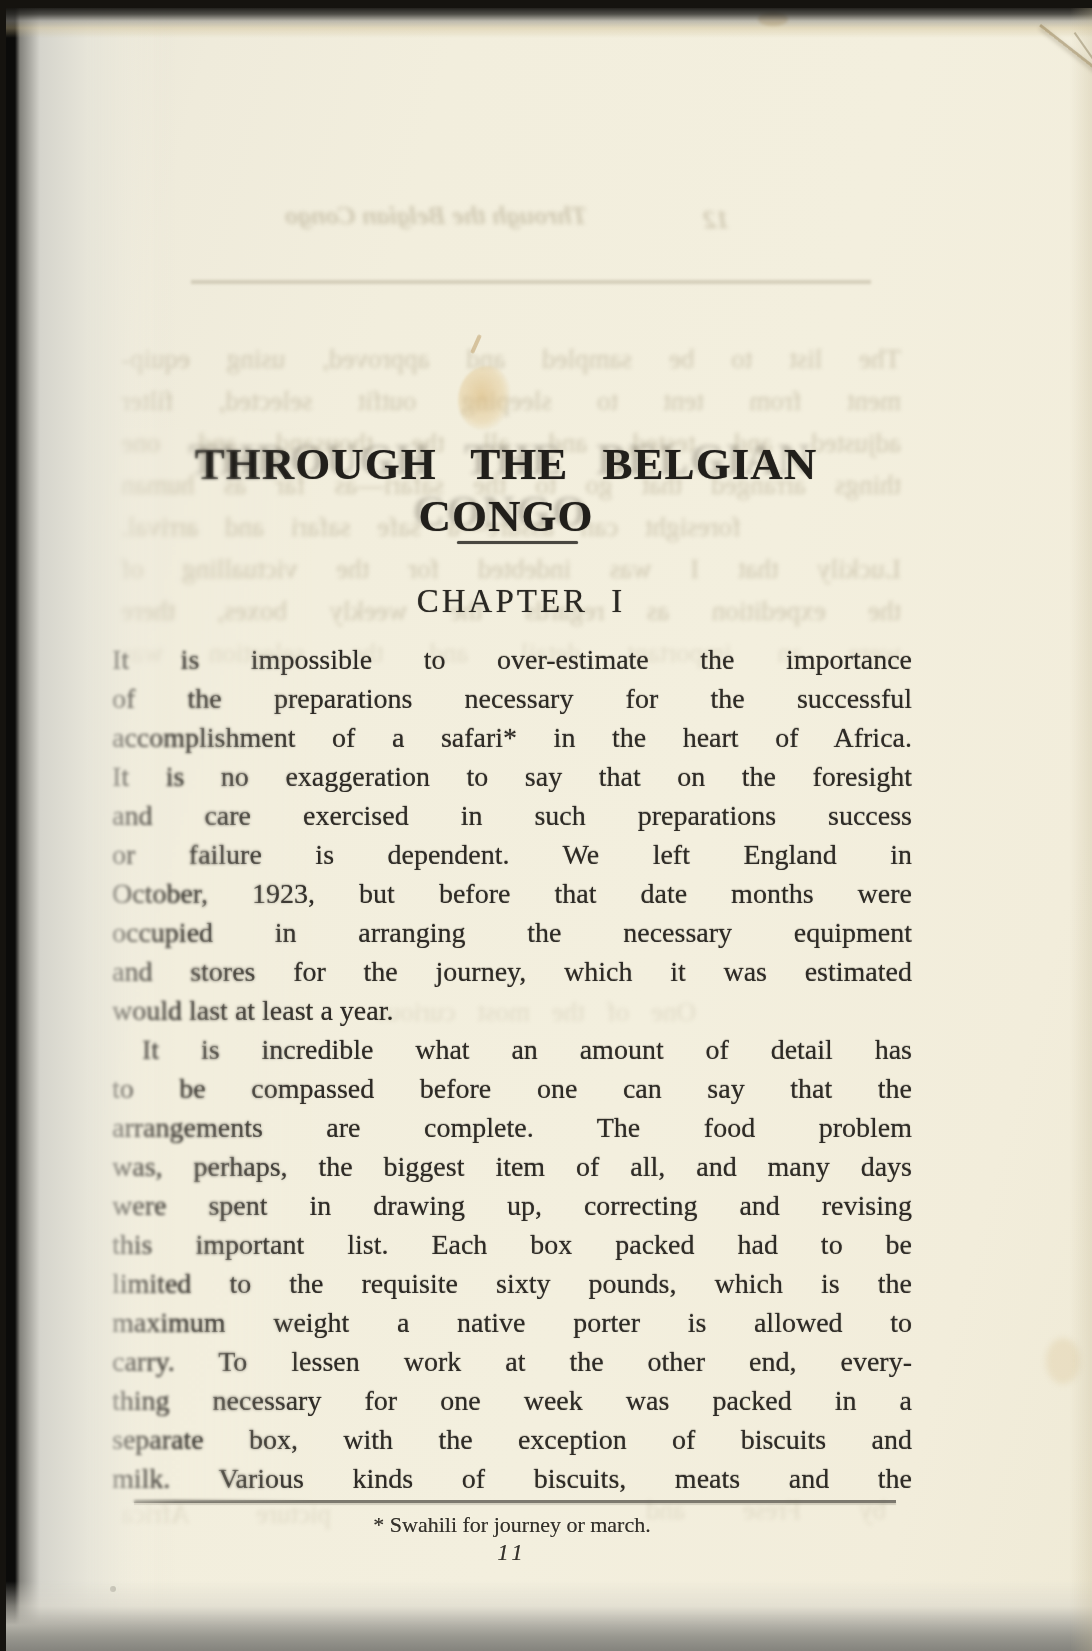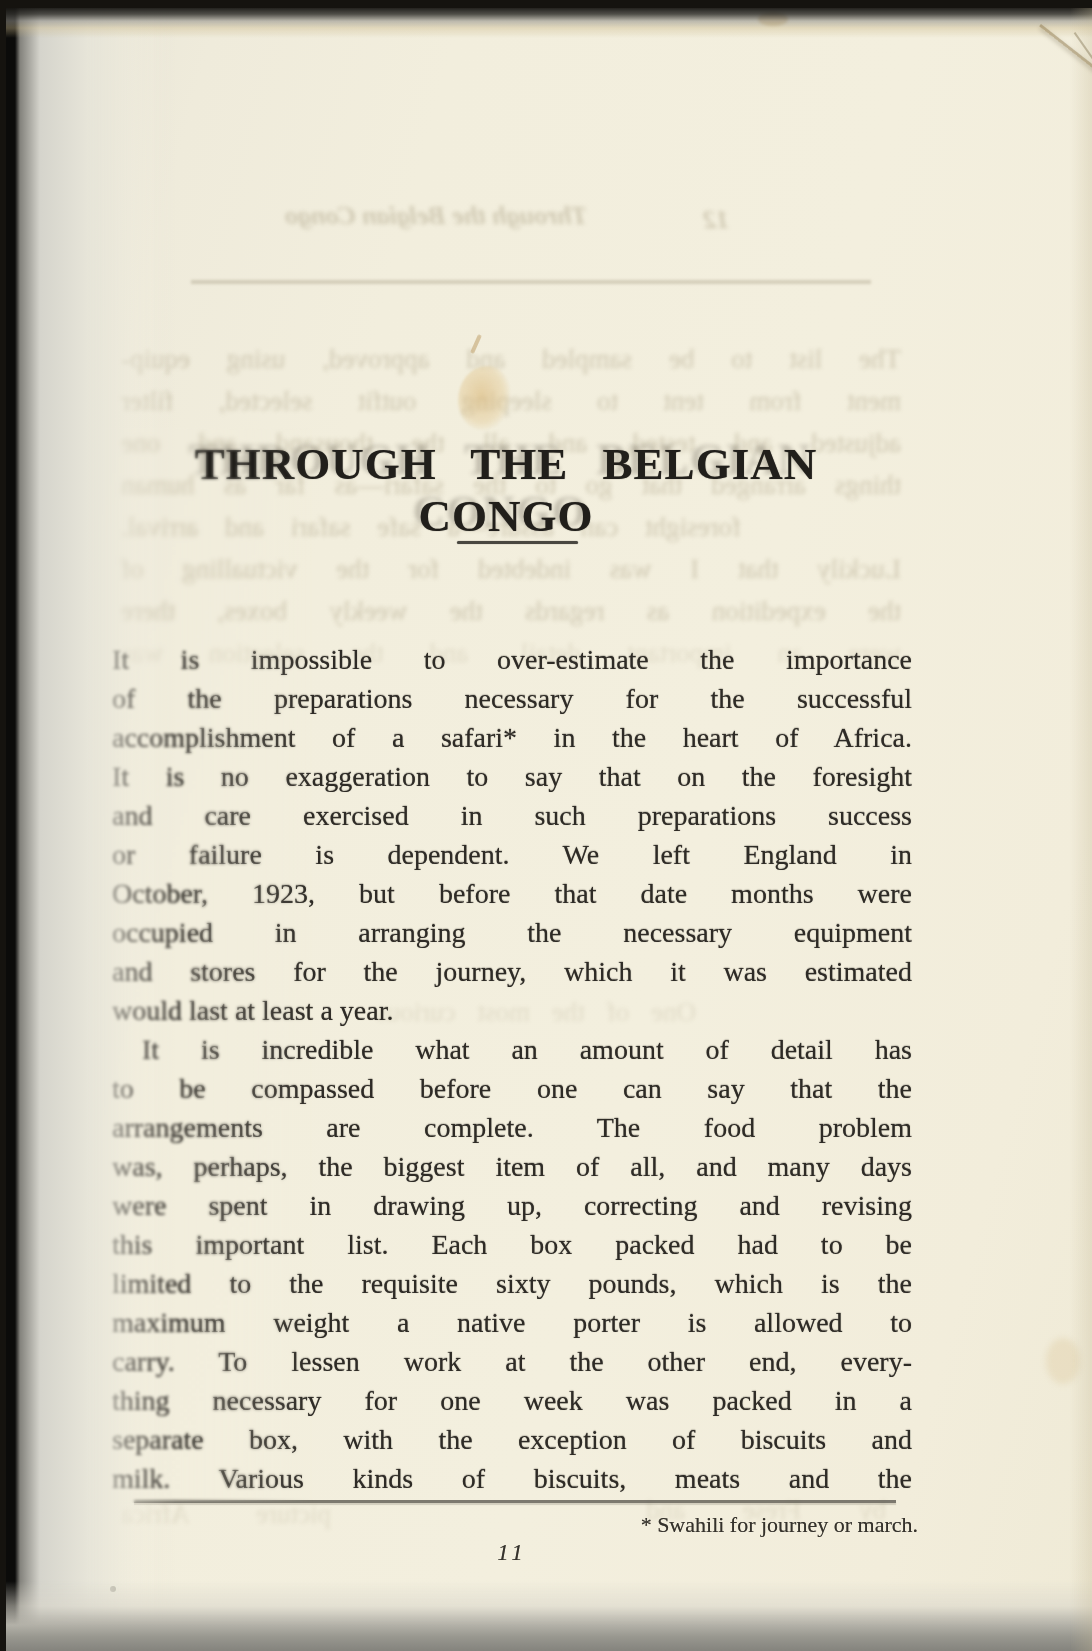--- a/index.html
+++ b/index.html
@@ -26,21 +26,21 @@
            font-size:33px;line-height:38px;letter-spacing:3px;word-spacing:12px;color:#2a2823;
            text-shadow:0 0 1px rgba(42,40,35,.55);}
   #body-text{position:absolute;left:106px;top:634px;width:800px;color:#2e2b26;
              font-size:28px;text-shadow:0 -1px 1px rgba(46,43,38,.22),0 0 .7px rgba(46,43,38,.5);}
   .line{height:39px;line-height:36px;text-align:justify;text-align-last:justify;
         white-space:nowrap;overflow:visible;}
   .line.flush{text-align-last:left;}
   .line.indent{padding-left:30px;}
   .foot-rule{position:absolute;left:128px;top:1492px;width:762px;height:3px;
              background:#55524a;opacity:.75;box-shadow:0 2px 1px rgba(120,115,100,.35);}
-  .footnote{position:absolute;left:112px;top:1504px;width:800px;text-align:right;
+  .footnote{position:absolute;left:106px;top:1504px;width:800px;text-align:center;
             font-size:22px;color:#35322c;text-shadow:0 0 .6px rgba(53,50,44,.6);}
   .folio{position:absolute;left:106px;top:1532px;width:800px;text-align:center;
          font-size:23px;letter-spacing:4px;color:#35322c;text-shadow:0 0 .6px rgba(53,50,44,.6);font-style:italic;}
   
   .smear{position:absolute;left:92px;top:420px;width:215px;height:1075px;
          backdrop-filter:blur(1.7px);-webkit-backdrop-filter:blur(1.7px);
          -webkit-mask-image:linear-gradient(to right,#000 35%,transparent 100%);
          mask-image:linear-gradient(to right,#000 35%,transparent 100%);}
   .gutter{position:absolute;left:0;top:0;width:170px;height:100%;pointer-events:none;
           background:linear-gradient(to right,#0b0b0a 0px,#0b0b0a 9px,#83827c 14px,
@@ -94,20 +94,21 @@
       </div>
 
     <div class="stain-main"></div>
     <div class="stain-fiber"></div>
     <div class="stain-top"></div>
     <div class="stain-right"></div>
     <div class="speck"></div>
 
     <div class="title">THROUGH THE BELGIAN CONGO</div>
     <div class="title-rule"></div>
+    <div class="chapter">CHAPTER I</div>
 
     <div id="body-text">
         <div>
           <div class="line">It is impossible to over-estimate the importance</div>
           <div class="line">of the preparations necessary for the successful</div>
           <div class="line">accomplishment of a safari* in the heart of Africa.</div>
           <div class="line">It is no exaggeration to say that on the foresight</div>
           <div class="line">and care exercised in such preparations success</div>
           <div class="line">or failure is dependent.  We left England in</div>
           <div class="line">October, 1923, but before that date months were</div>

